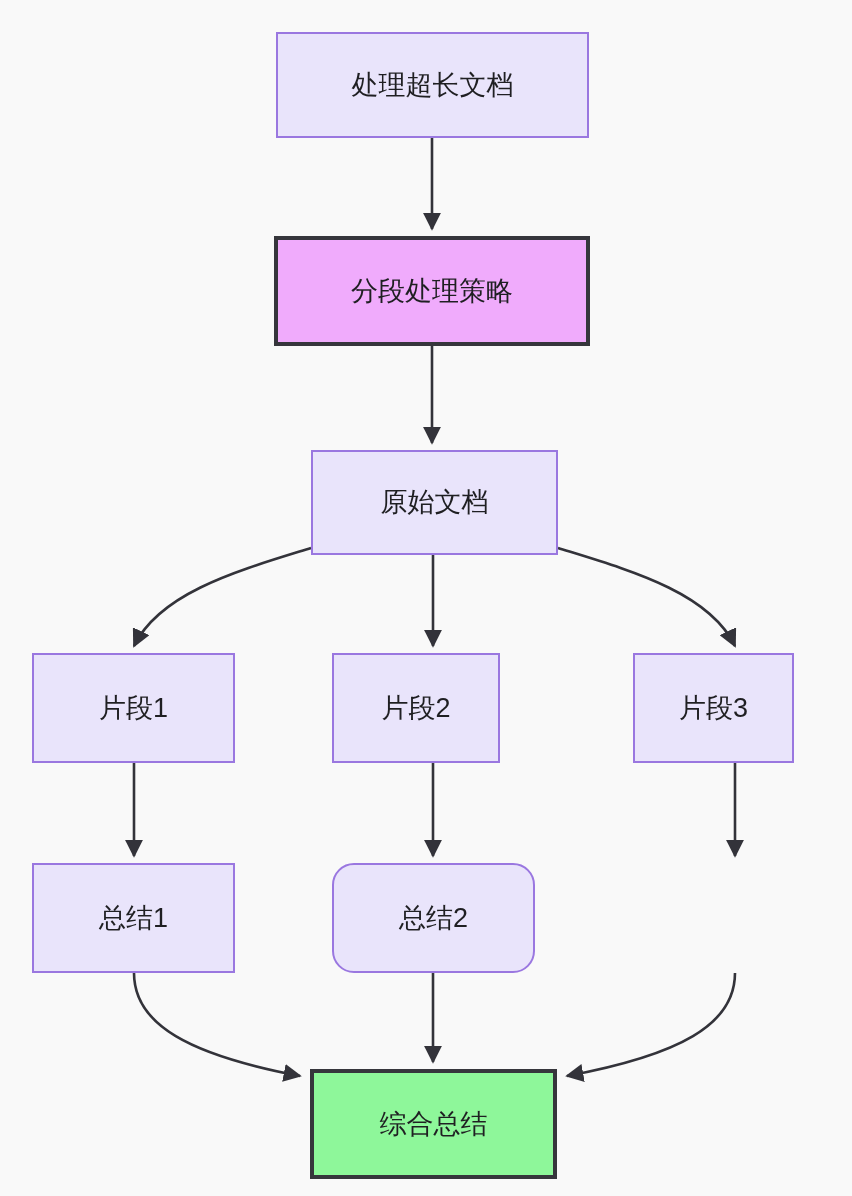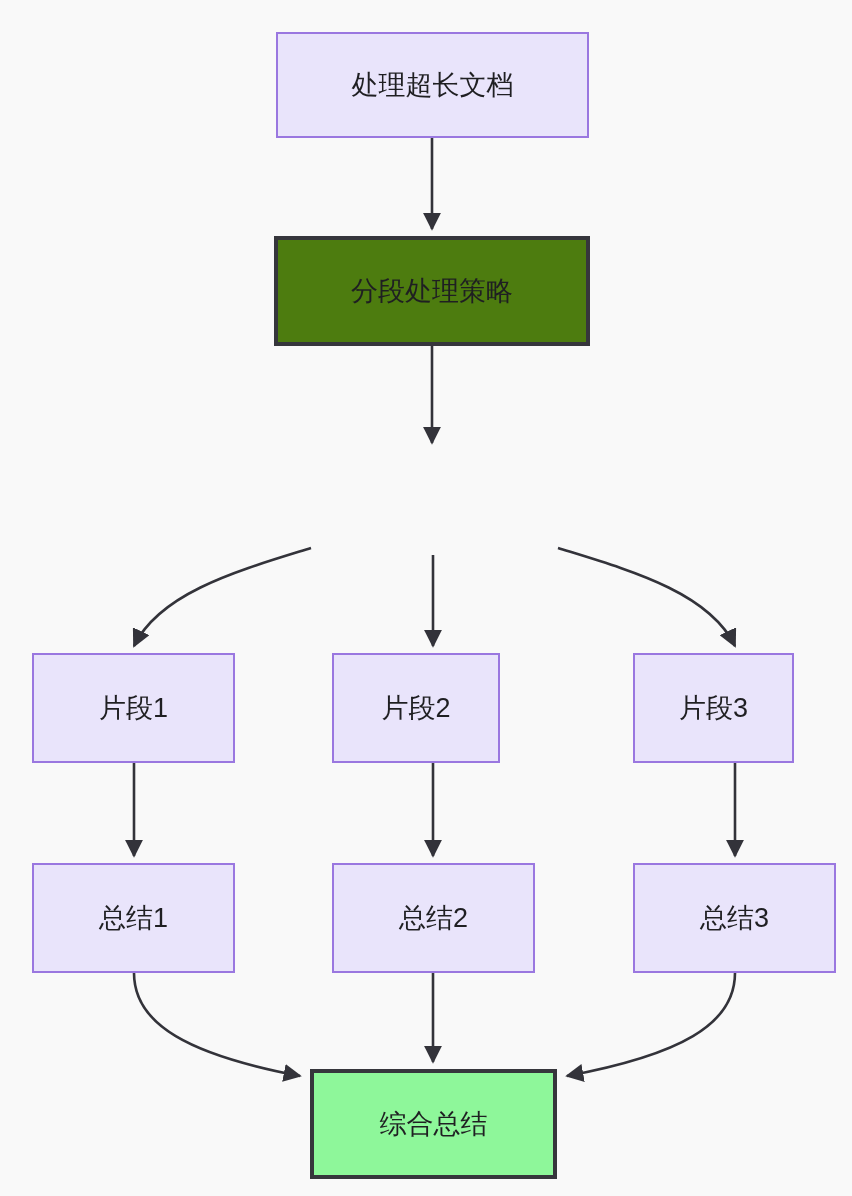--- a/index.html
+++ b/index.html
@@ -24,21 +24,21 @@
     white-space:nowrap;
     z-index:2;
   }
   .node-normal{
     background:#e9e4fb;
     border:2px solid #9a77e0;
     font-size:27px;
     justify-content:center;
   }
   .node-strong{
-    background:#4d7c0f;
+    background:#f0abfc;
     border:4px solid #36363c;
     font-size:27px;
     text-align:right;
   }
   .node-final{
     background:#8ef79a;
     border:4px solid #36363c;
     font-size:27px;
   }
 </style>
@@ -76,42 +76,42 @@
   </svg>
 
   <div class="node node-normal" style="left:276px;top:32px;width:313px;height:106px;">
     <span>处理超长文档</span>
   </div>
 
   <div class="node node-strong" style="left:274px;top:236px;width:316px;height:110px;">
     <span>分段处理策略</span>
   </div>
 
+  <div class="node node-normal" style="left:311px;top:450px;width:247px;height:105px;">
+    <span>原始文档</span>
+  </div>
 
   <div class="node node-normal" style="left:32px;top:653px;width:203px;height:110px;">
     <span>片段1</span>
   </div>
 
   <div class="node node-normal" style="left:332px;top:653px;width:168px;height:110px;">
     <span>片段2</span>
   </div>
 
   <div class="node node-normal" style="left:633px;top:653px;width:161px;height:110px;">
     <span>片段3</span>
   </div>
 
   <div class="node node-normal" style="left:32px;top:863px;width:203px;height:110px;">
     <span>总结1</span>
   </div>
 
-  <div class="node node-normal" style="left:332px;top:863px;width:203px;height:110px;">
+  <div class="node node-normal" style="left:332px;top:863px;width:203px;height:110px;border-radius:22px;">
     <span>总结2</span>
   </div>
 
-  <div class="node node-normal" style="left:633px;top:863px;width:203px;height:110px;">
-    <span>总结3</span>
-  </div>
 
   <div class="node node-final" style="left:310px;top:1069px;width:247px;height:110px;">
     <span>综合总结</span>
   </div>
 
 </div>
 
 </body></html>

